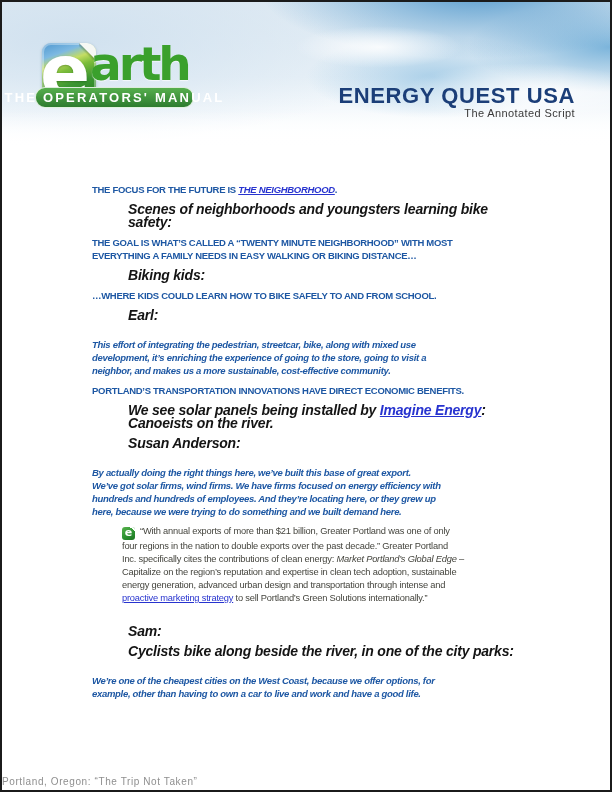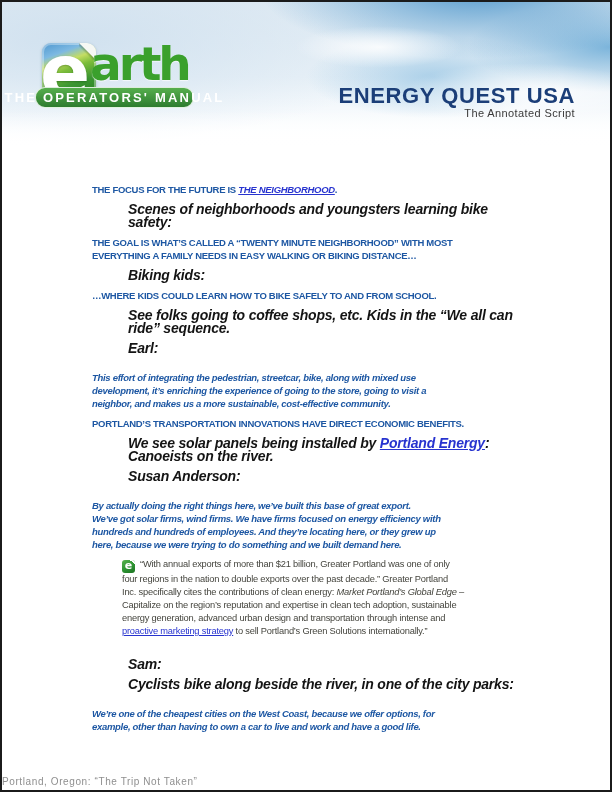--- a/index.html
+++ b/index.html
@@ -125,31 +125,30 @@
 
     <p class="dir">Scenes of neighborhoods and youngsters learning bike safety:</p>
 
     <p class="h">THE GOAL IS WHAT’S CALLED A “TWENTY MINUTE NEIGHBORHOOD” WITH MOST
 EVERYTHING A FAMILY NEEDS IN EASY WALKING OR BIKING DISTANCE…</p>
 
     <p class="dir">Biking kids:</p>
 
     <p class="h">…WHERE KIDS COULD LEARN HOW TO BIKE SAFELY TO AND FROM SCHOOL.</p>
 
-    <p class="dir">See folks going to coffee shops, etc. Kids in the “We all can ride” sequence.</p>
 
     <p class="dir">Earl:</p>
 
     <p class="dlg">This effort of integrating the pedestrian, streetcar, bike, along with mixed use
 development, it’s enriching the experience of going to the store, going to visit a
 neighbor, and makes us a more sustainable, cost-effective community.</p>
 
     <p class="h">PORTLAND’S TRANSPORTATION INNOVATIONS HAVE DIRECT ECONOMIC BENEFITS.</p>
 
-    <p class="dir"><span>We see solar panels being installed by </span><a class="lnk">Portland Energy</a><span>: Canoeists on the river.</span></p>
+    <p class="dir"><span>We see solar panels being installed by </span><a class="lnk">Imagine Energy</a><span>: Canoeists on the river.</span></p>
 
     <p class="dir">Susan Anderson:</p>
 
     <p class="dlg">By actually doing the right things here, we’ve built this base of great export.
 We’ve got solar firms, wind firms. We have firms focused on energy efficiency with
 hundreds and hundreds of employees. And they’re locating here, or they grew up
 here, because we were trying to do something and we built demand here.</p>
 
     <p class="note"><span class="note-icon"><span class="mini-curl"></span><span class="letter">e</span></span><span>“With annual exports of more than $21 billion, Greater Portland was one of only
 four regions in the nation to double exports over the past decade.” Greater Portland

